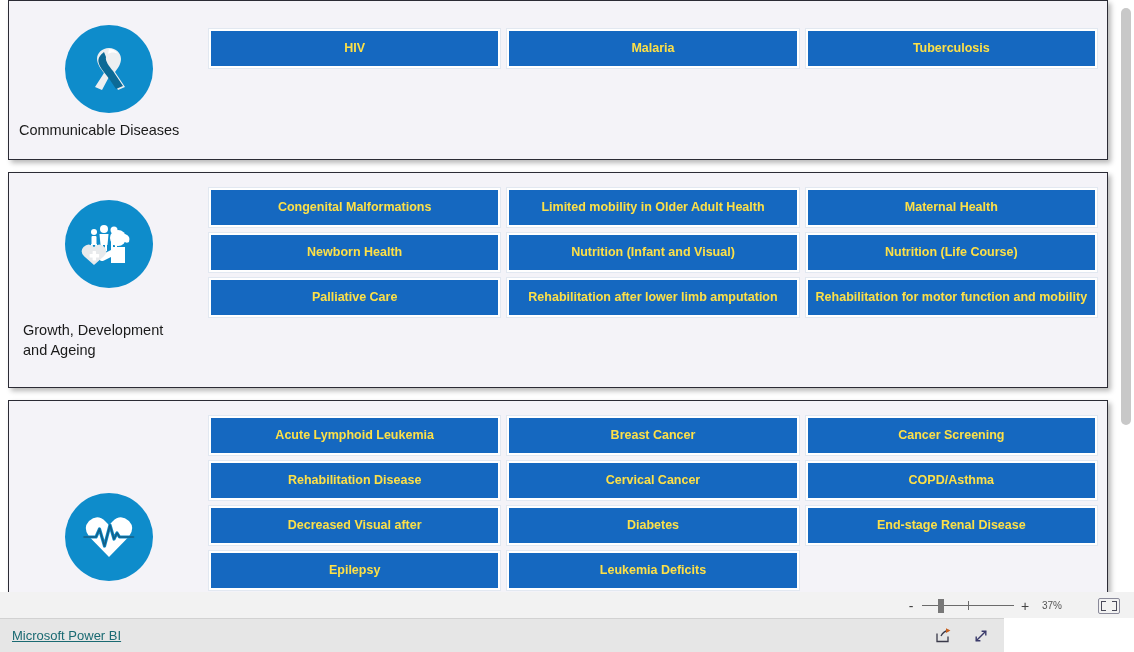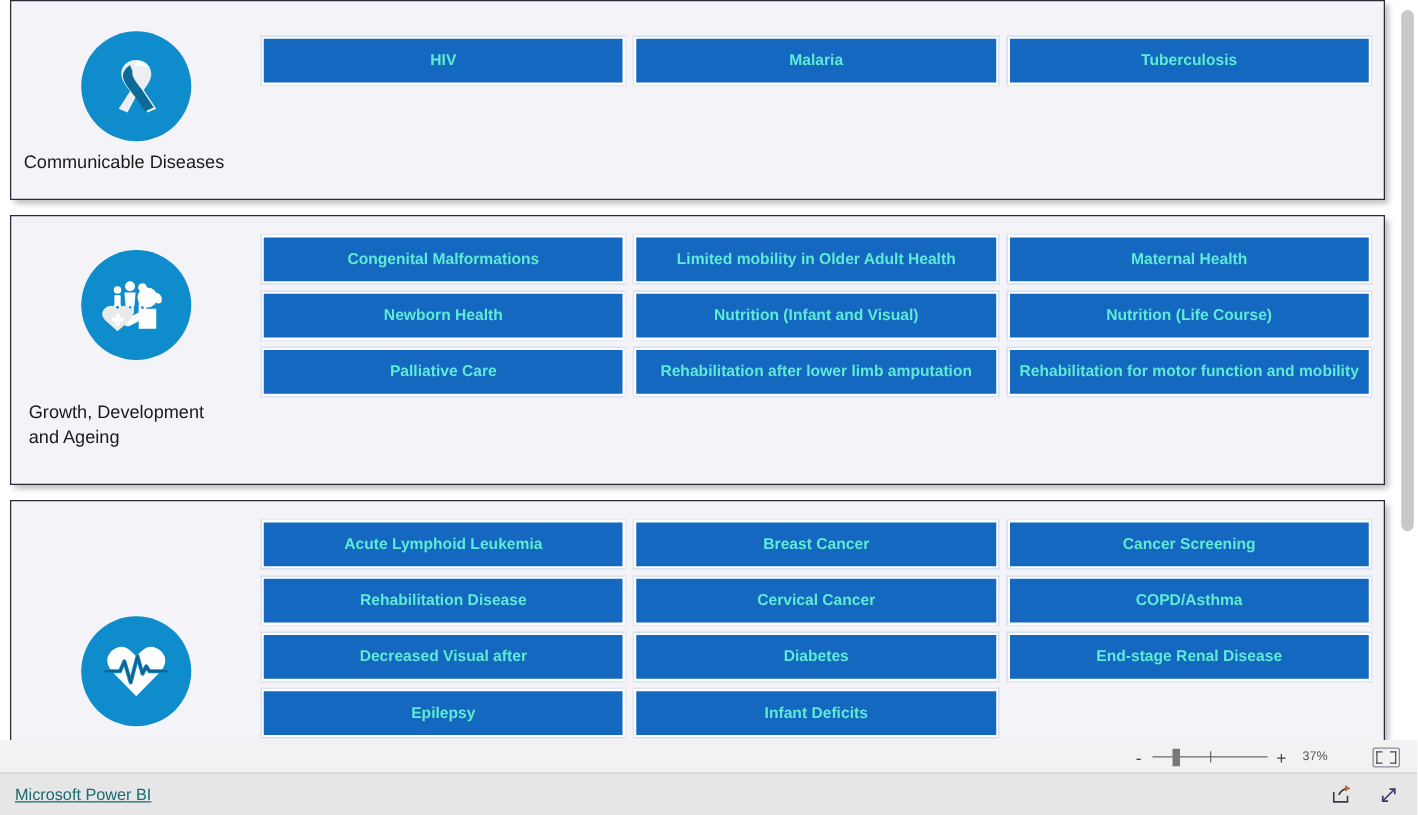--- a/index.html
+++ b/index.html
@@ -83,21 +83,21 @@
     align-content: flex-start;
     gap: 6px 7px;
   }
 
   .tile {
     flex: 0 0 calc((100% - 14px) / 3);
     height: 39px;
     background: #1568c0;
     border: 2px solid #ffffff;
     outline: 1px solid #e2e8f1;
-    color: #5eead4;
+    color: #fde047;
     font-size: 12.5px;
     font-weight: bold;
     display: flex;
     align-items: center;
     justify-content: center;
     text-align: center;
     line-height: 1.15;
     padding: 0 4px;
     cursor: pointer;
     user-select: none;
@@ -223,21 +223,21 @@
   #fitbtn .c1 { left: 2px; top: 2px; border-right: none; border-bottom: none; }
   #fitbtn .c2 { right: 2px; top: 2px; border-left: none; border-bottom: none; }
   #fitbtn .c3 { left: 2px; bottom: 2px; border-right: none; border-top: none; }
   #fitbtn .c4 { right: 2px; bottom: 2px; border-left: none; border-top: none; }
 
   
   #footer {
     position: absolute;
     left: 0;
     top: 618px;
-    width: 1134px;
+    width: 1004px;
     height: 34px;
     background: #e6e6e6;
     border-top: 1px solid #d2d2d2;
     display: flex;
     align-items: center;
   }
   #brand {
     margin-left: 12px;
     font-size: 13px;
     color: #1a6a72;
@@ -340,21 +340,21 @@
         <div class="tile">Acute Lymphoid Leukemia</div>
         <div class="tile">Breast Cancer</div>
         <div class="tile">Cancer Screening</div>
         <div class="tile">Rehabilitation Disease</div>
         <div class="tile">Cervical Cancer</div>
         <div class="tile">COPD/Asthma</div>
         <div class="tile">Decreased Visual after</div>
         <div class="tile">Diabetes</div>
         <div class="tile">End-stage Renal Disease</div>
         <div class="tile">Epilepsy</div>
-        <div class="tile">Infant Deficits</div>
+        <div class="tile">Leukemia Deficits</div>
       </div>
     </div>
 
   </div>
 
   <div id="vscroll">
     <div id="vthumb"></div>
   </div>
 
   <div id="zoombar">

